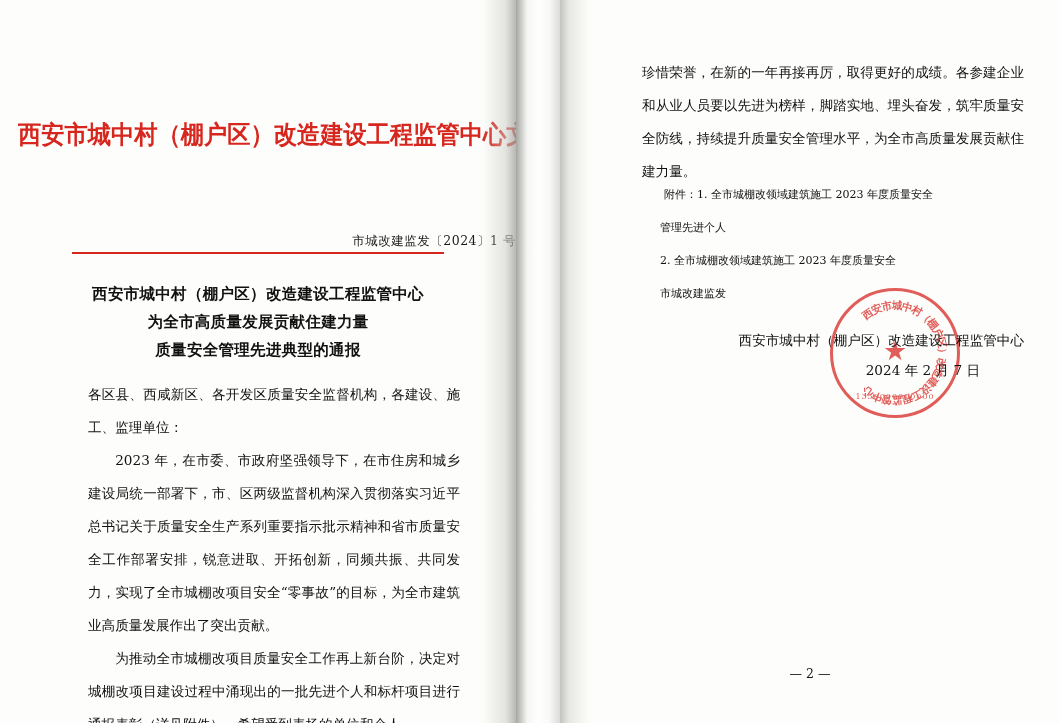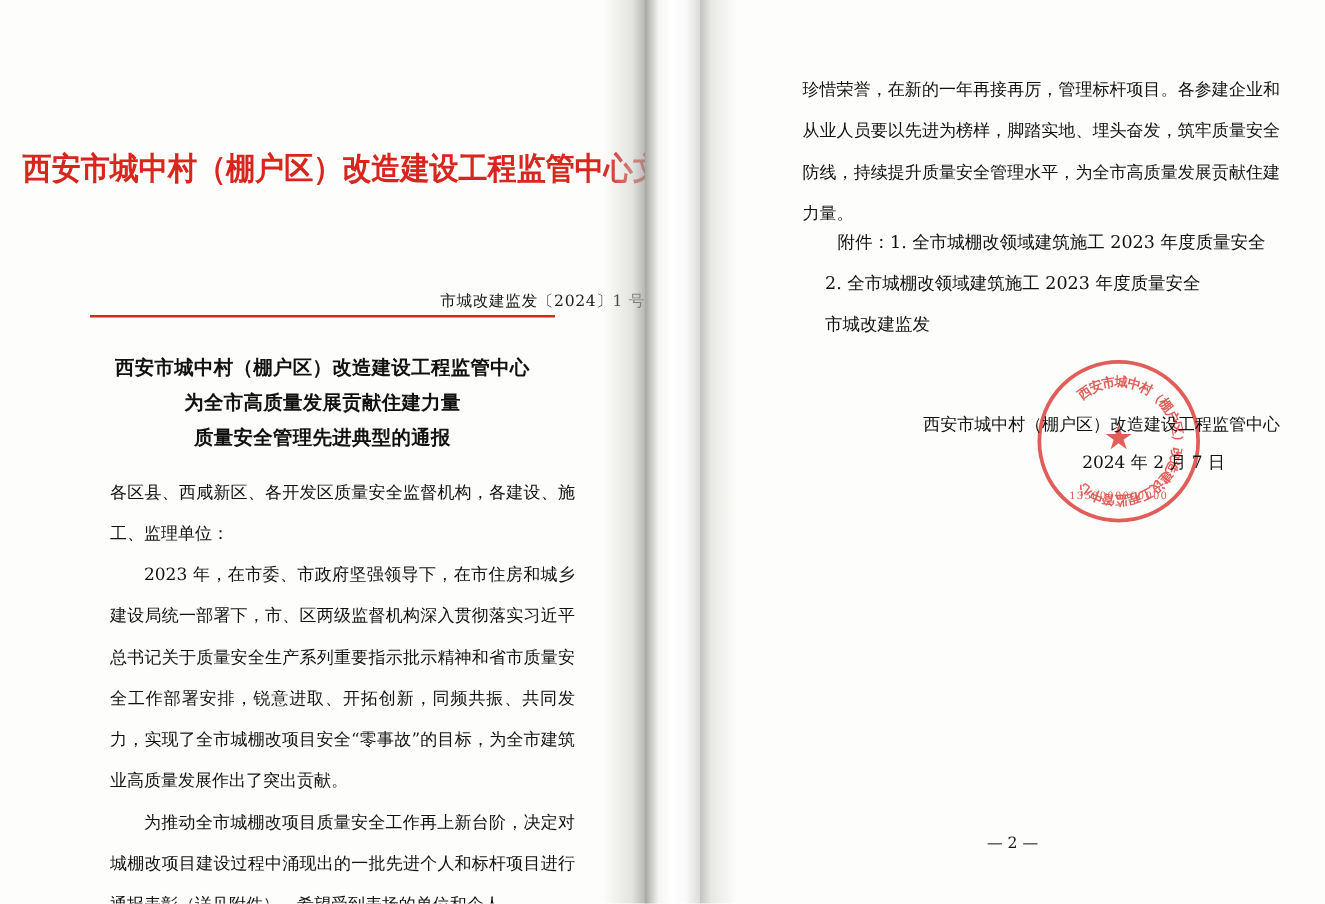--- a/index.html
+++ b/index.html
@@ -139,21 +139,21 @@
     text-align: justify;
     text-justify: inter-ideograph;
   }
   .body-right p { margin: 0; }
 
   .attach-block {
     position: absolute;
     top: 178px;
     left: 82px;
     width: 382px;
-    font-size: 14px;
+    font-size: 11px;
     line-height: 33px;
     color: #111;
   }
   .attach-label {
     text-indent: 2em;
     display: inline-block;
   }
   .attach-item {
     display: block;
     padding-left: 38px;
@@ -254,28 +254,29 @@
 
     <div class="scan-shade"></div>
   </div>
 
   <div class="gutter"></div>
 
   <div class="page-right">
     <div class="scan-shade-l"></div>
 
     <div class="body-right">
-      <p>珍惜荣誉，在新的一年再接再厉，管理标杆项目。各参建企业和从业人员要以先进为榜样，脚踏实地、埋头奋发，筑牢质量安全防线，持续提升质量安全管理水平，为全市高质量发展贡献住建力量。</p>
+      <p>珍惜荣誉，在新的一年再接再厉，取得更好的成绩。各参建企业和从业人员要以先进为榜样，脚踏实地、埋头奋发，筑牢质量安全防线，持续提升质量安全管理水平，为全市高质量发展贡献住建力量。</p>
     </div>
 
     <div class="attach-block">
       <div>
         <span class="attach-label">附件：</span><span>1.</span>
         <span>全市城棚改领域建筑施工 2023 年度质量安全</span>
       </div>
+      <div class="attach-item">管理先进个人</div>
       <div class="attach-item">
         <span>2.</span>
         <span>全市城棚改领域建筑施工 2023 年度质量安全</span>
       </div>
       <div class="attach-item">市城改建监发</div>
     </div>
 
     <div class="seal">
       <span class="star">★</span>
       <span class="seal-bottom">1350000000000</span>

